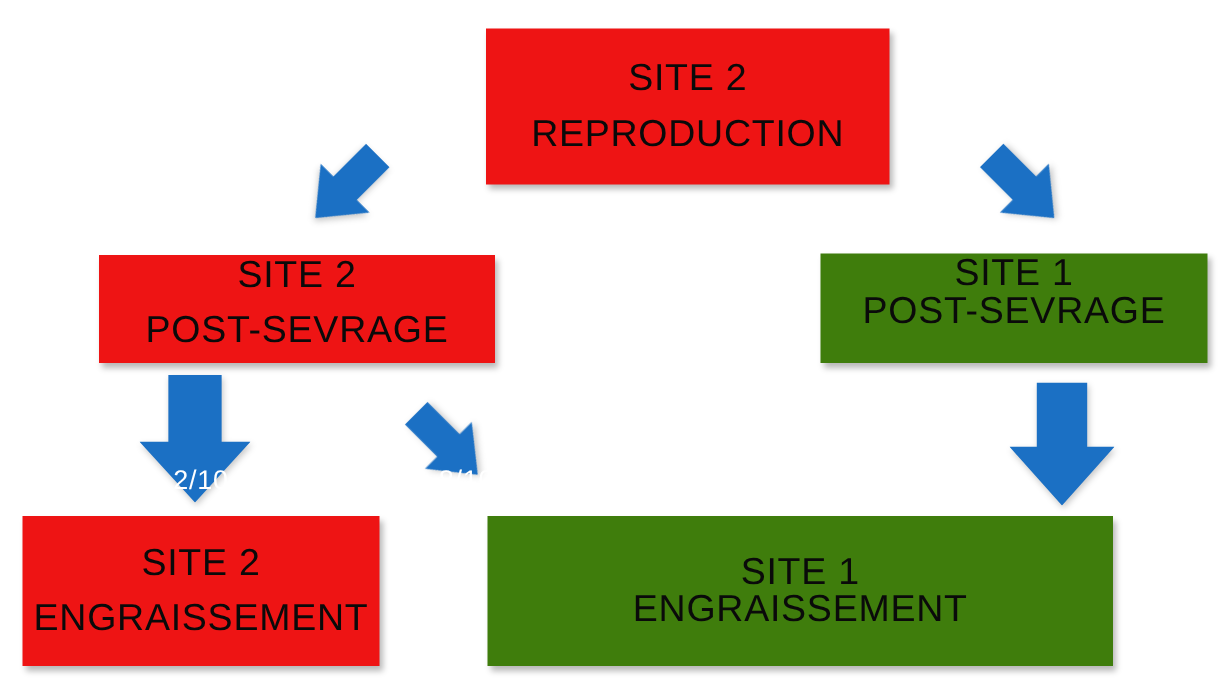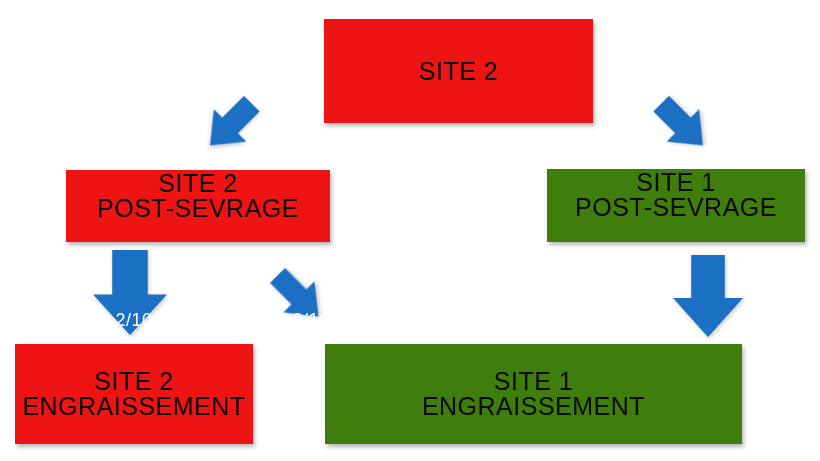--- a/index.html
+++ b/index.html
@@ -17,21 +17,21 @@
     flex-direction: column;
     align-items: center;
     justify-content: center;
     text-align: center;
     font-size: 25px;
     line-height: 25px;
     letter-spacing: 0.5px;
     color: var(--box_text, #0a0a0a);
     box-shadow: 2px 3px 4px rgba(0,0,0,0.28);
   }
-  .box.red   { background: var(--red, #ee1414); }
+  .box.red   { background: var(--red, #ee1414); gap: 12px; }
   .box.green { background: var(--green, #3f7d0c); }
   .box.top-text { justify-content: flex-start; padding-top: 1px; }
   .arrow {
     position: absolute;
     color: var(--blue, #1b70c4);
     filter: drop-shadow(1px 2px 2px rgba(0,0,0,0.22));
   }
   .arrow svg { width: 100%; height: 100%; display: block; }
   .arrow polygon { fill: currentColor; }
   .rot45  { transform: rotate(45deg); }
@@ -45,20 +45,21 @@
     color: var(--arrow_label_text, #ffffff);
   }
 </style>
 </head>
 <body>
 
 <div class="canvas">
 
   <div class="box red" style="left:324px; top:19px; width:269px; height:104px;">
     <span>SITE 2</span>
+    <span>REPRODUCTION</span>
   </div>
 
   <div class="box red top-text" style="left:66px; top:170px; width:264px; height:71px;">
     <span>SITE 2</span>
     <span>POST-SEVRAGE</span>
   </div>
 
   <div class="box green top-text" style="left:547px; top:169px; width:258px; height:72px;">
     <span>SITE 1</span>
     <span>POST-SEVRAGE</span>

